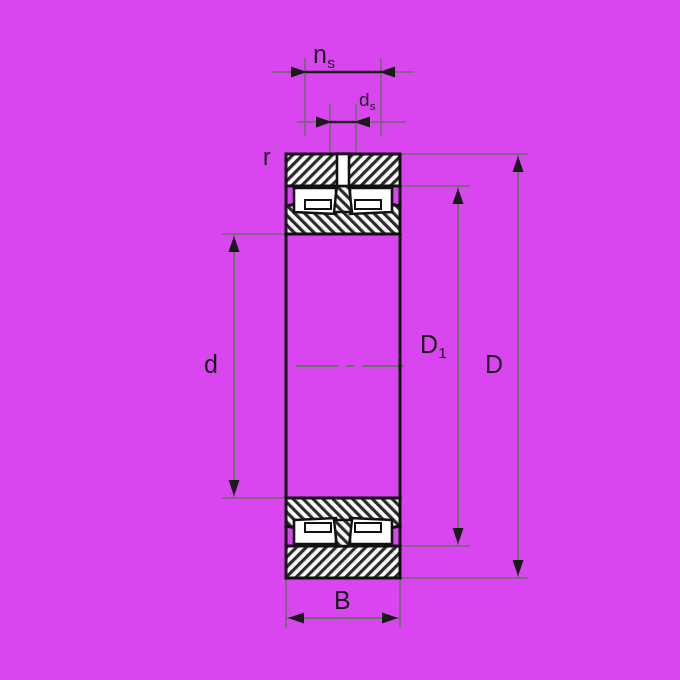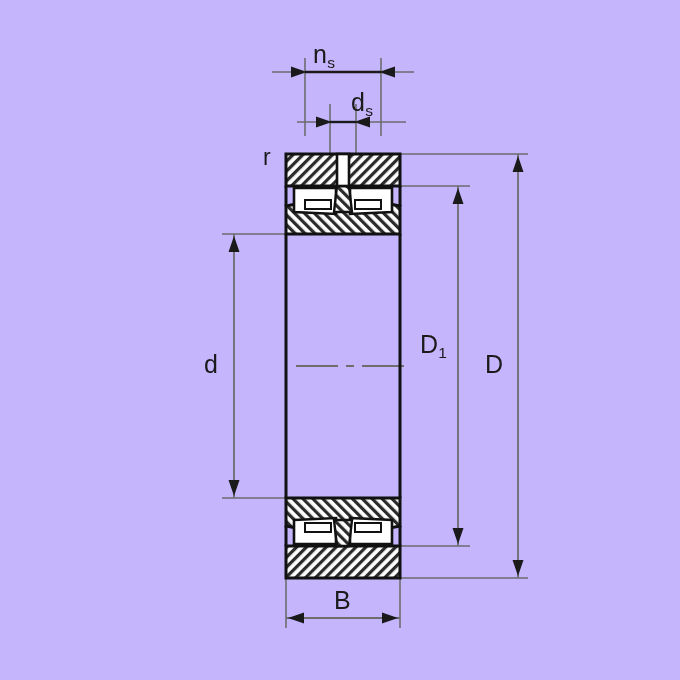--- a/index.html
+++ b/index.html
@@ -1,17 +1,17 @@
 <!DOCTYPE html>
 <html><head>
 <meta charset="utf-8">
 <style>
   html,body{margin:0;padding:0;background:#ffffff;}
   body{font-family:"Liberation Sans",sans-serif;}
-  #stage{position:relative;width:680px;height:680px;background:#c4b5fd;overflow:hidden;}
+  #stage{position:relative;width:680px;height:680px;background:#d946ef;overflow:hidden;}
   .lbl{position:absolute;font-family:"Liberation Sans",sans-serif;color:#1a1a1a;font-weight:500;line-height:1;white-space:nowrap;}
   .lbl .sub{font-size:0.62em;vertical-align:baseline;position:relative;top:0.30em;left:0.02em;}
   svg{position:absolute;left:0;top:0;}
 </style>
 </head>
 <body>
 
 <div id="stage">
 
   <svg width="680" height="680" viewBox="0 0 680 680">
@@ -168,21 +168,21 @@
       <line x1="286" y1="618" x2="400" y2="618" stroke="#6d6d6d" stroke-width="1.8"></line>
       <path d="M288,618 L304,612.5 L304,623.5 Z" fill="#1a1a1a"></path>
       <path d="M398,618 L382,612.5 L382,623.5 Z" fill="#1a1a1a"></path>
     </g>
   </svg>
 
   <div class="lbl" style="left:313px;top:42px;font-size:25px;">
     <span>n</span><span class="sub">s</span>
   </div>
 
-  <div class="lbl" style="left:351px;top:90px;font-size:25px;text-align:center;">
+  <div class="lbl" style="left:359px;top:90px;font-size:19px;text-align:center;">
     <span>d</span><span class="sub">s</span>
   </div>
 
   <div class="lbl" style="left:263px;top:146px;font-size:23px;">
     <span>r</span>
   </div>
 
   <div class="lbl" style="left:204px;top:352px;font-size:25px;">
     <span>d</span>
   </div>

